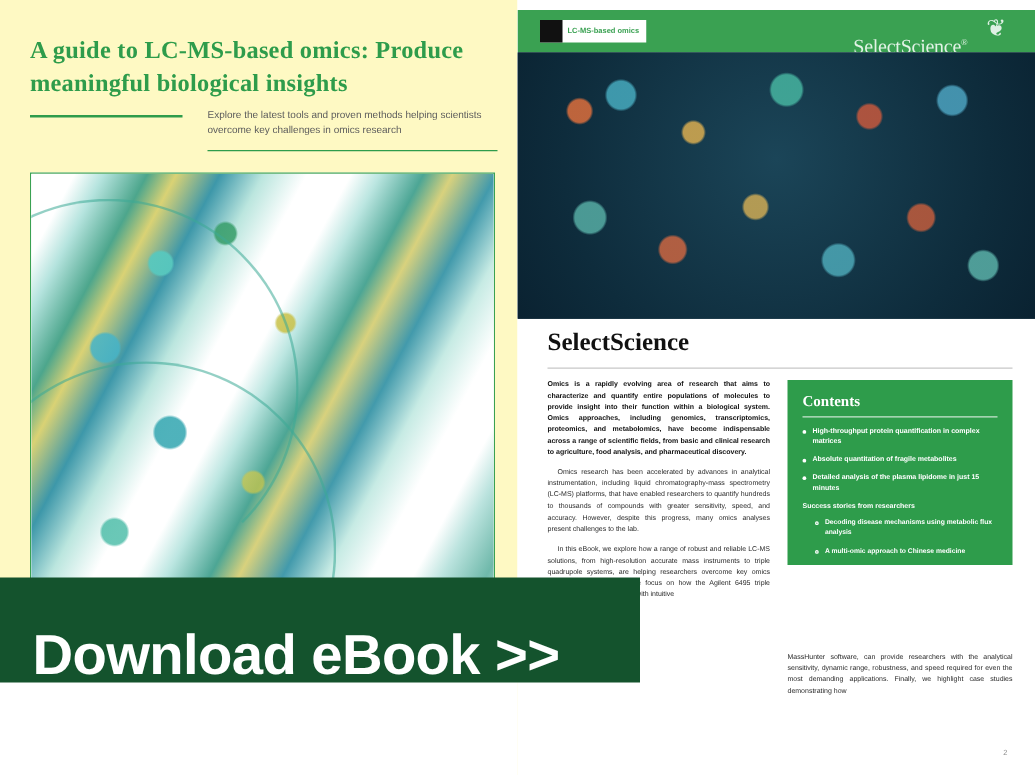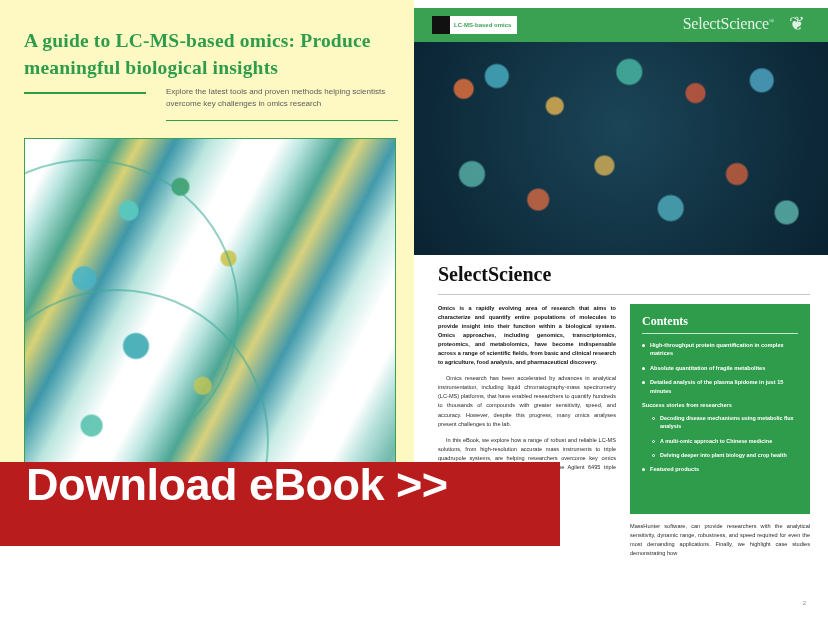--- a/index.html
+++ b/index.html
@@ -163,21 +163,21 @@
   .rp-chip-text {
     color: #3aa152;
     font-size: 6px;
     font-weight: bold;
     padding-left: 4px;
     white-space: nowrap;
   }
   .rp-brand {
     position: absolute;
     right: 54px;
-    top: 15px;
+    top: 29px;
     color: #e2f3e6;
     font-size: 16px;
     font-family: "Liberation Serif", serif;
     letter-spacing: -0.2px;
   }
   .rp-brand .reg { font-size: 7px; vertical-align: super; }
   .rp-brand-leaf {
     position: absolute;
     right: 14px;
     top: 14px;
@@ -246,21 +246,21 @@
     font-weight: bold;
     color: #111111;
   }
   .body-col p.indent { text-indent: 8px; }
 
   .contents-box {
     position: absolute;
     left: 216px;
     top: 304px;
     width: 180px;
-    height: 210px;
+    height: 148px;
     background: #2e9c4b;
     color: #ffffff;
     box-sizing: border-box;
     padding: 10px 12px 10px 12px;
   }
   .contents-title {
     font-family: "Liberation Serif", serif;
     font-size: 12px;
     font-weight: bold;
     margin-bottom: 4px;
@@ -341,25 +341,25 @@
     bottom: 14px;
     color: #8a8a8a;
     font-size: 6px;
   }
 
   
   .cta-banner {
     position: absolute;
     left: 0;
     top: 462px;
-    width: 560px;
+    width: 512px;
     height: 84px;
-    background: #b91c1c;
+    background: #14532d;
     display: flex;
-    align-items: flex-start;
+    align-items: flex-end;
   }
   .cta-text {
     color: #ffffff;
     font-size: 45px;
     font-weight: bold;
     letter-spacing: -0.5px;
     padding-left: 26px;
     line-height: 1;
     white-space: nowrap;
   }

